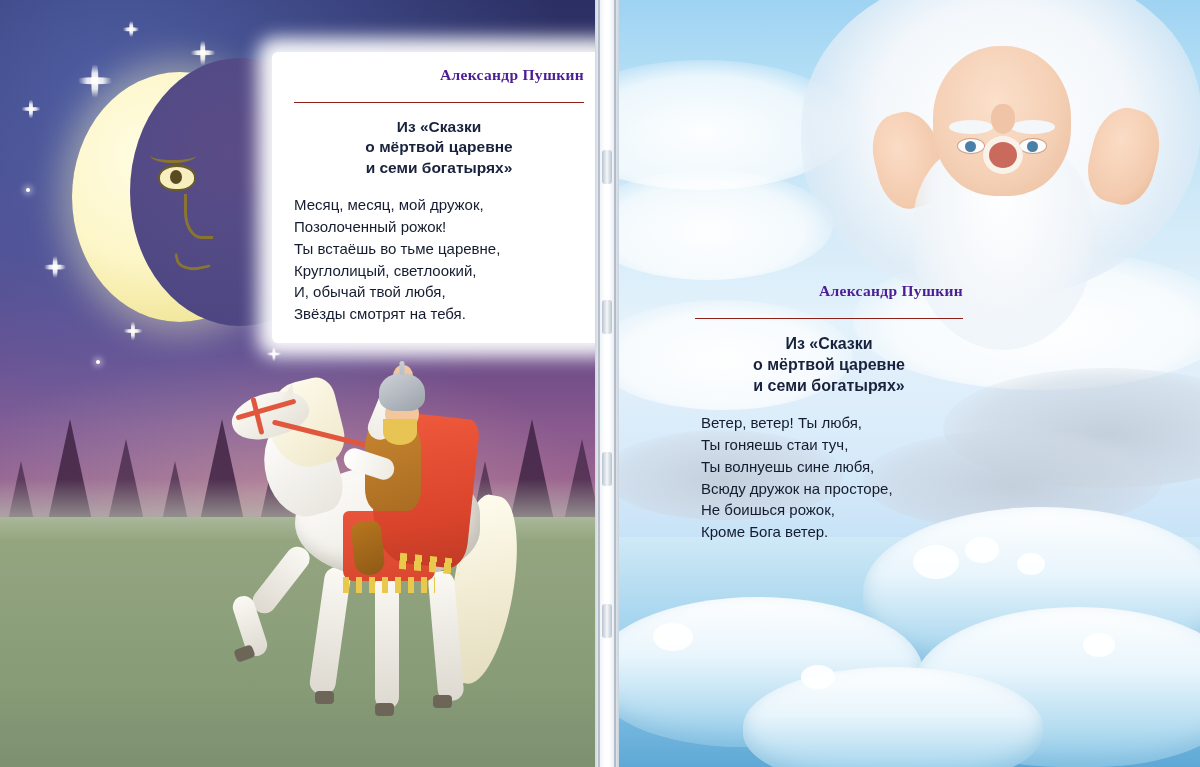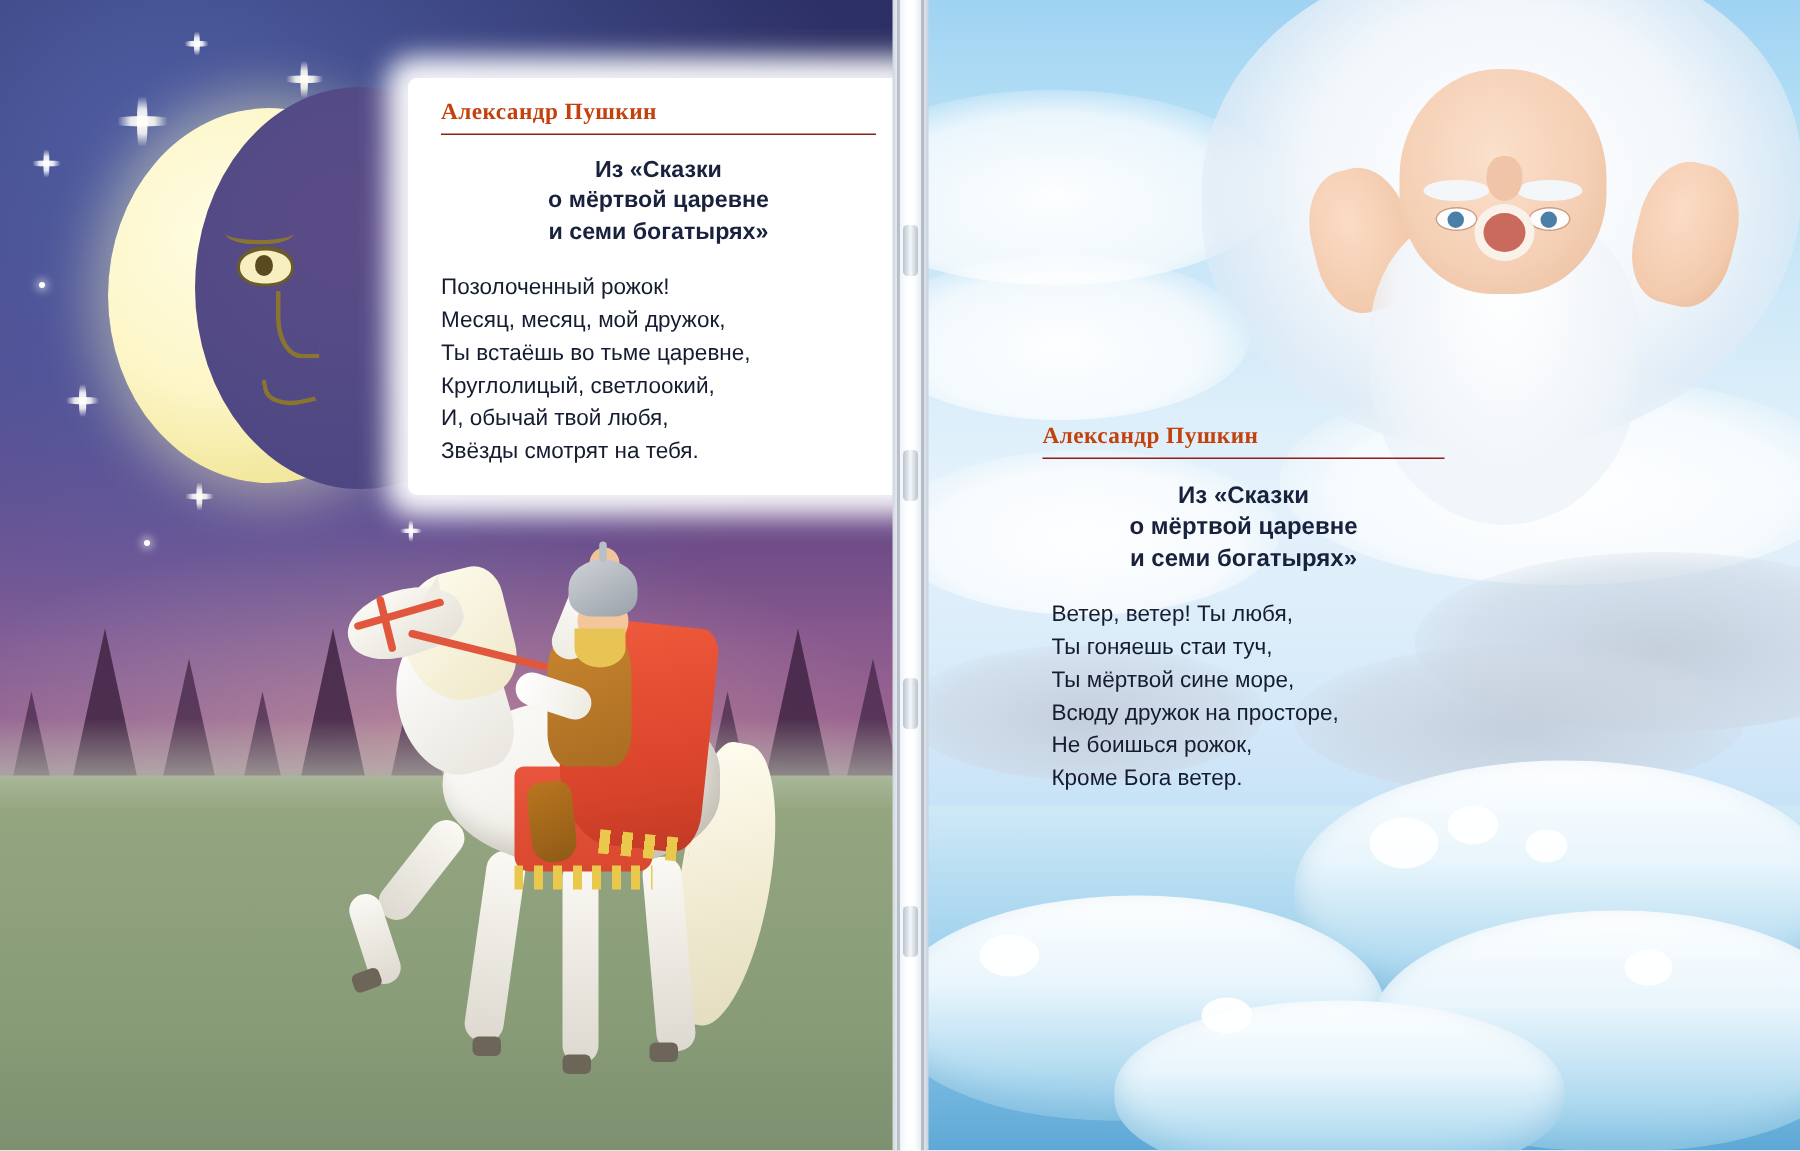--- a/index.html
+++ b/index.html
@@ -509,27 +509,27 @@
     width: 290px;
   }
   .callout.right-c {
     left: 60px;
     top: 268px;
     width: 268px;
     background: transparent;
     box-shadow: none;
   }
   .author {
-    text-align: left;
+    text-align: right;
     font-family: "Liberation Serif", serif;
     font-weight: bold;
     font-size: 15.5px;
-    color: #c2410c;
+    color: #4c1d95;
     letter-spacing: .3px;
-    padding-bottom: 5px;
+    padding-bottom: 18px;
     border-bottom: 1.4px solid #8f1f16;
     margin-bottom: 14px;
   }
   .poem-title {
     text-align: center;
     font-weight: bold;
     font-size: 15.5px;
     color: #18223d;
     line-height: 1.32;
     margin-bottom: 16px;
@@ -634,22 +634,22 @@
     </div>
 
     <div class="callout left-c">
       <div class="author">Александр Пушкин</div>
       <div class="poem-title">
         <span class="ln">Из «Сказки</span>
         <span class="ln">о мёртвой царевне</span>
         <span class="ln">и семи богатырях»</span>
       </div>
       <div class="poem-body">
+        <span class="ln">Месяц, месяц, мой дружок,</span>
         <span class="ln">Позолоченный рожок!</span>
-        <span class="ln">Месяц, месяц, мой дружок,</span>
         <span class="ln">Ты встаёшь во тьме царевне,</span>
         <span class="ln">Круглолицый, светлоокий,</span>
         <span class="ln">И, обычай твой любя,</span>
         <span class="ln">Звёзды смотрят на тебя.</span>
       </div>
     </div>
   </div>
 
   <div class="gutter">
     <div class="gutter-notch" style="top:150px;"></div>
@@ -705,21 +705,21 @@
     <div class="callout right-c">
       <div class="author">Александр Пушкин</div>
       <div class="poem-title">
         <span class="ln">Из «Сказки</span>
         <span class="ln">о мёртвой царевне</span>
         <span class="ln">и семи богатырях»</span>
       </div>
       <div class="poem-body">
         <span class="ln">Ветер, ветер! Ты любя,</span>
         <span class="ln">Ты гоняешь стаи туч,</span>
-        <span class="ln">Ты мёртвой сине море,</span>
+        <span class="ln">Ты волнуешь сине любя,</span>
         <span class="ln">Всюду дружок на просторе,</span>
         <span class="ln">Не боишься рожок,</span>
         <span class="ln">Кроме Бога ветер.</span>
       </div>
     </div>
   </div>
 
 </div>
 
 </body></html>

